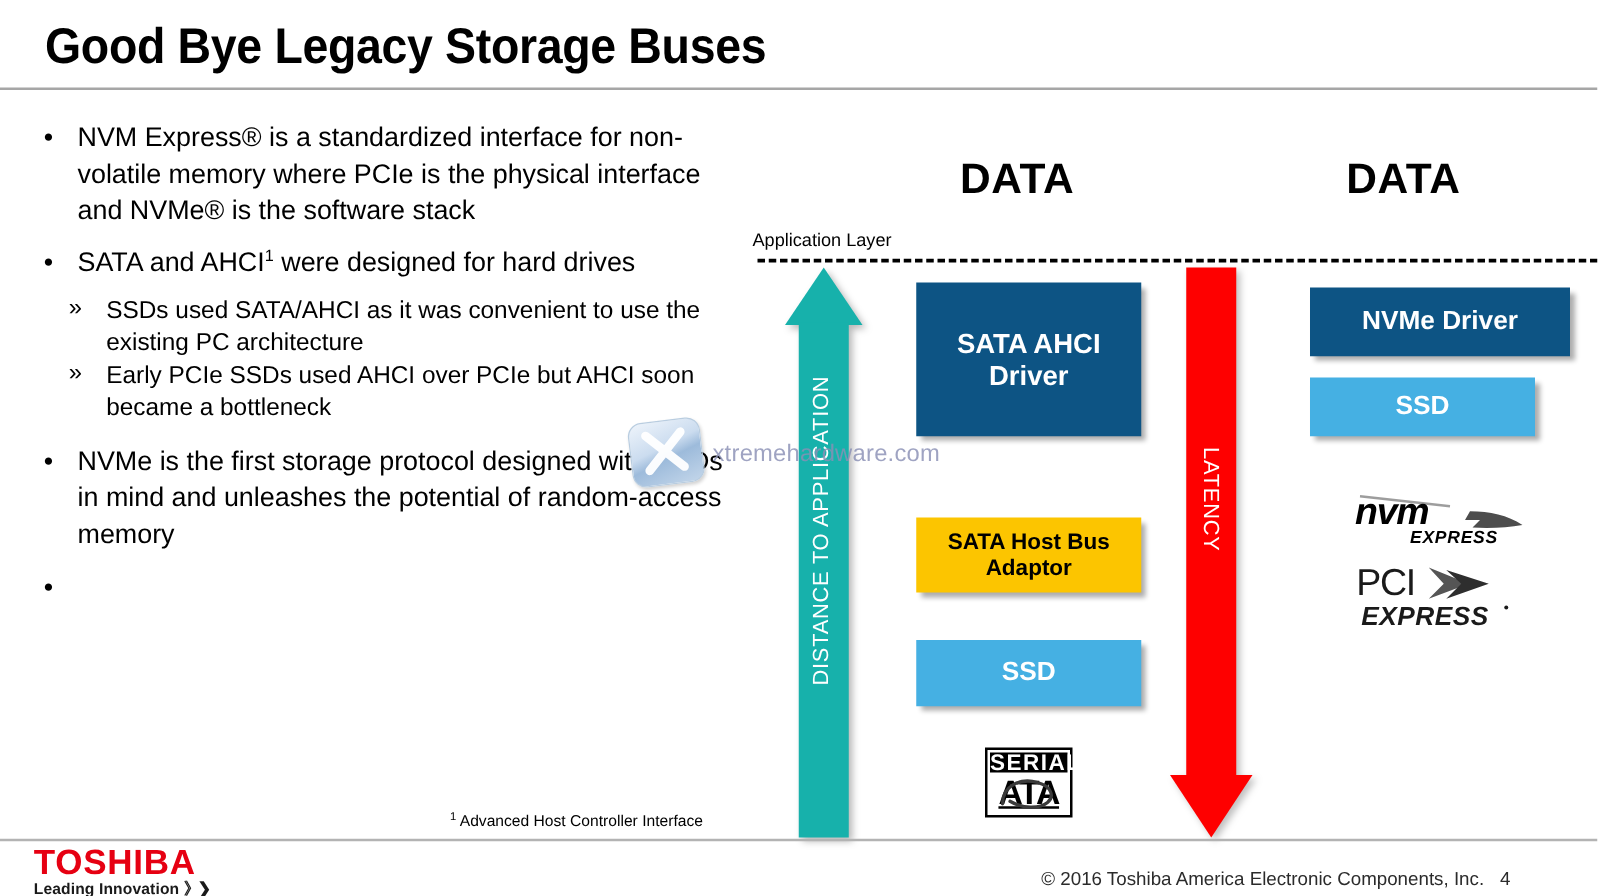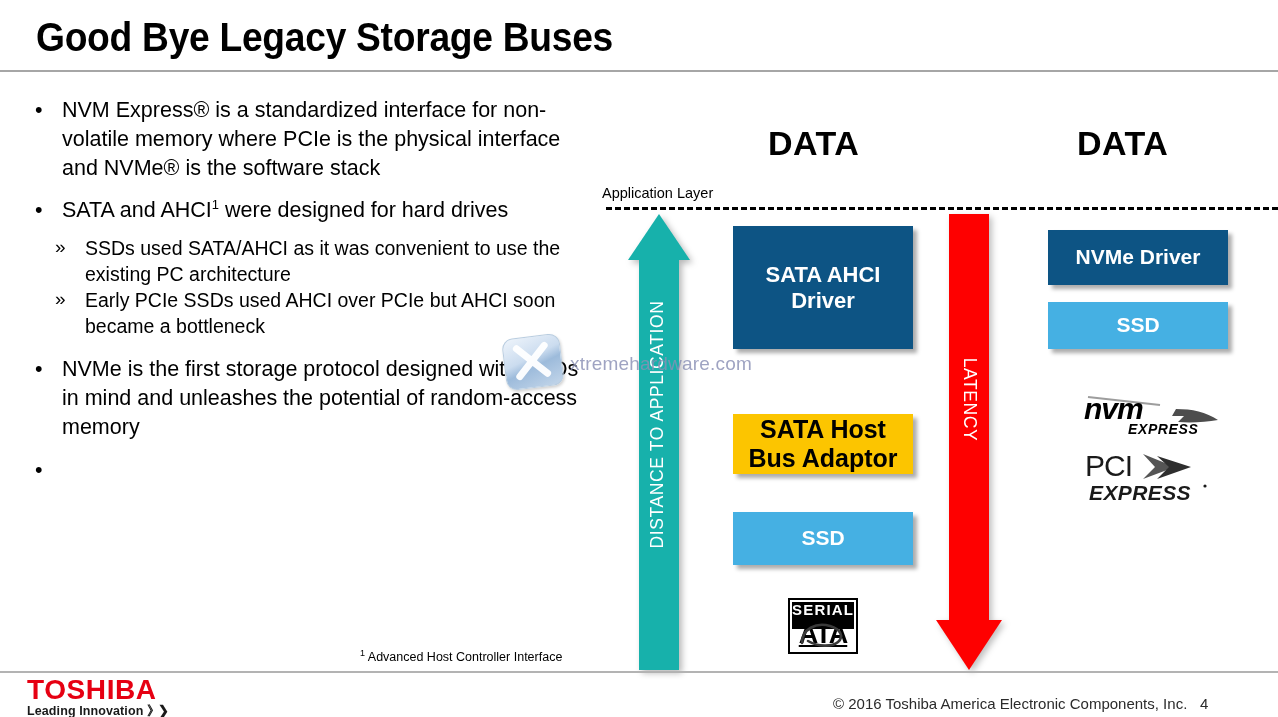--- a/index.html
+++ b/index.html
@@ -116,33 +116,33 @@
   .box{
     position:absolute;display:flex;align-items:center;justify-content:center;
     text-align:center;font-weight:bold;line-height:1.18;
     box-shadow:4px 4px 4px rgba(0,0,0,0.33);
   }
   .box.navy{background:#0d5484;color:#fff;}
   .box.gold{background:#fcc500;color:#000;}
   .box.sky{background:#45b0e3;color:#fff;}
 
   #box-sata-ahci{left:143px;top:130px;width:180px;height:123px;font-size:22px;}
-  #box-sata-hba {left:143px;top:318px;width:180px;height:60px;font-size:25px;}
+  #box-sata-hba {left:143px;top:318px;width:180px;height:60px;font-size:18px;}
   #box-sata-ssd {left:143px;top:416px;width:180px;height:53px;font-size:21px;}
-  #box-nvme-drv {left:458px;top:134px;width:180px;height:55px;font-size:21px;}
+  #box-nvme-drv {left:458px;top:134px;width:208px;height:55px;font-size:21px;}
   #box-nvme-ssd {left:458px;top:206px;width:180px;height:47px;font-size:21px;}
 
   
   #sata-logo{
     position:absolute;left:198px;top:502px;width:70px;height:56px;
     background:#fff;border:2px solid #000;box-sizing:border-box;
   }
   #sata-logo .serial{
-    position:absolute;left:2px;top:2px;right:2px;height:27px;
-    background:#000;color:#fff;font-weight:bold;font-size:15px;
+    position:absolute;left:2px;top:2px;right:2px;height:16px;
+    background:#000;color:#fff;font-weight:bold;font-size:18px;
     letter-spacing:1.2px;text-align:center;line-height:16px;
     font-family:"Liberation Sans Narrow","Liberation Sans",sans-serif;
   }
   #sata-logo .ata{
     position:absolute;left:2px;top:17px;right:2px;bottom:2px;
     color:#000;font-weight:bold;font-size:27px;letter-spacing:-1px;
     text-align:center;line-height:35px;
     font-family:"Liberation Sans Narrow","Liberation Sans",sans-serif;
     text-decoration:underline;
   }

